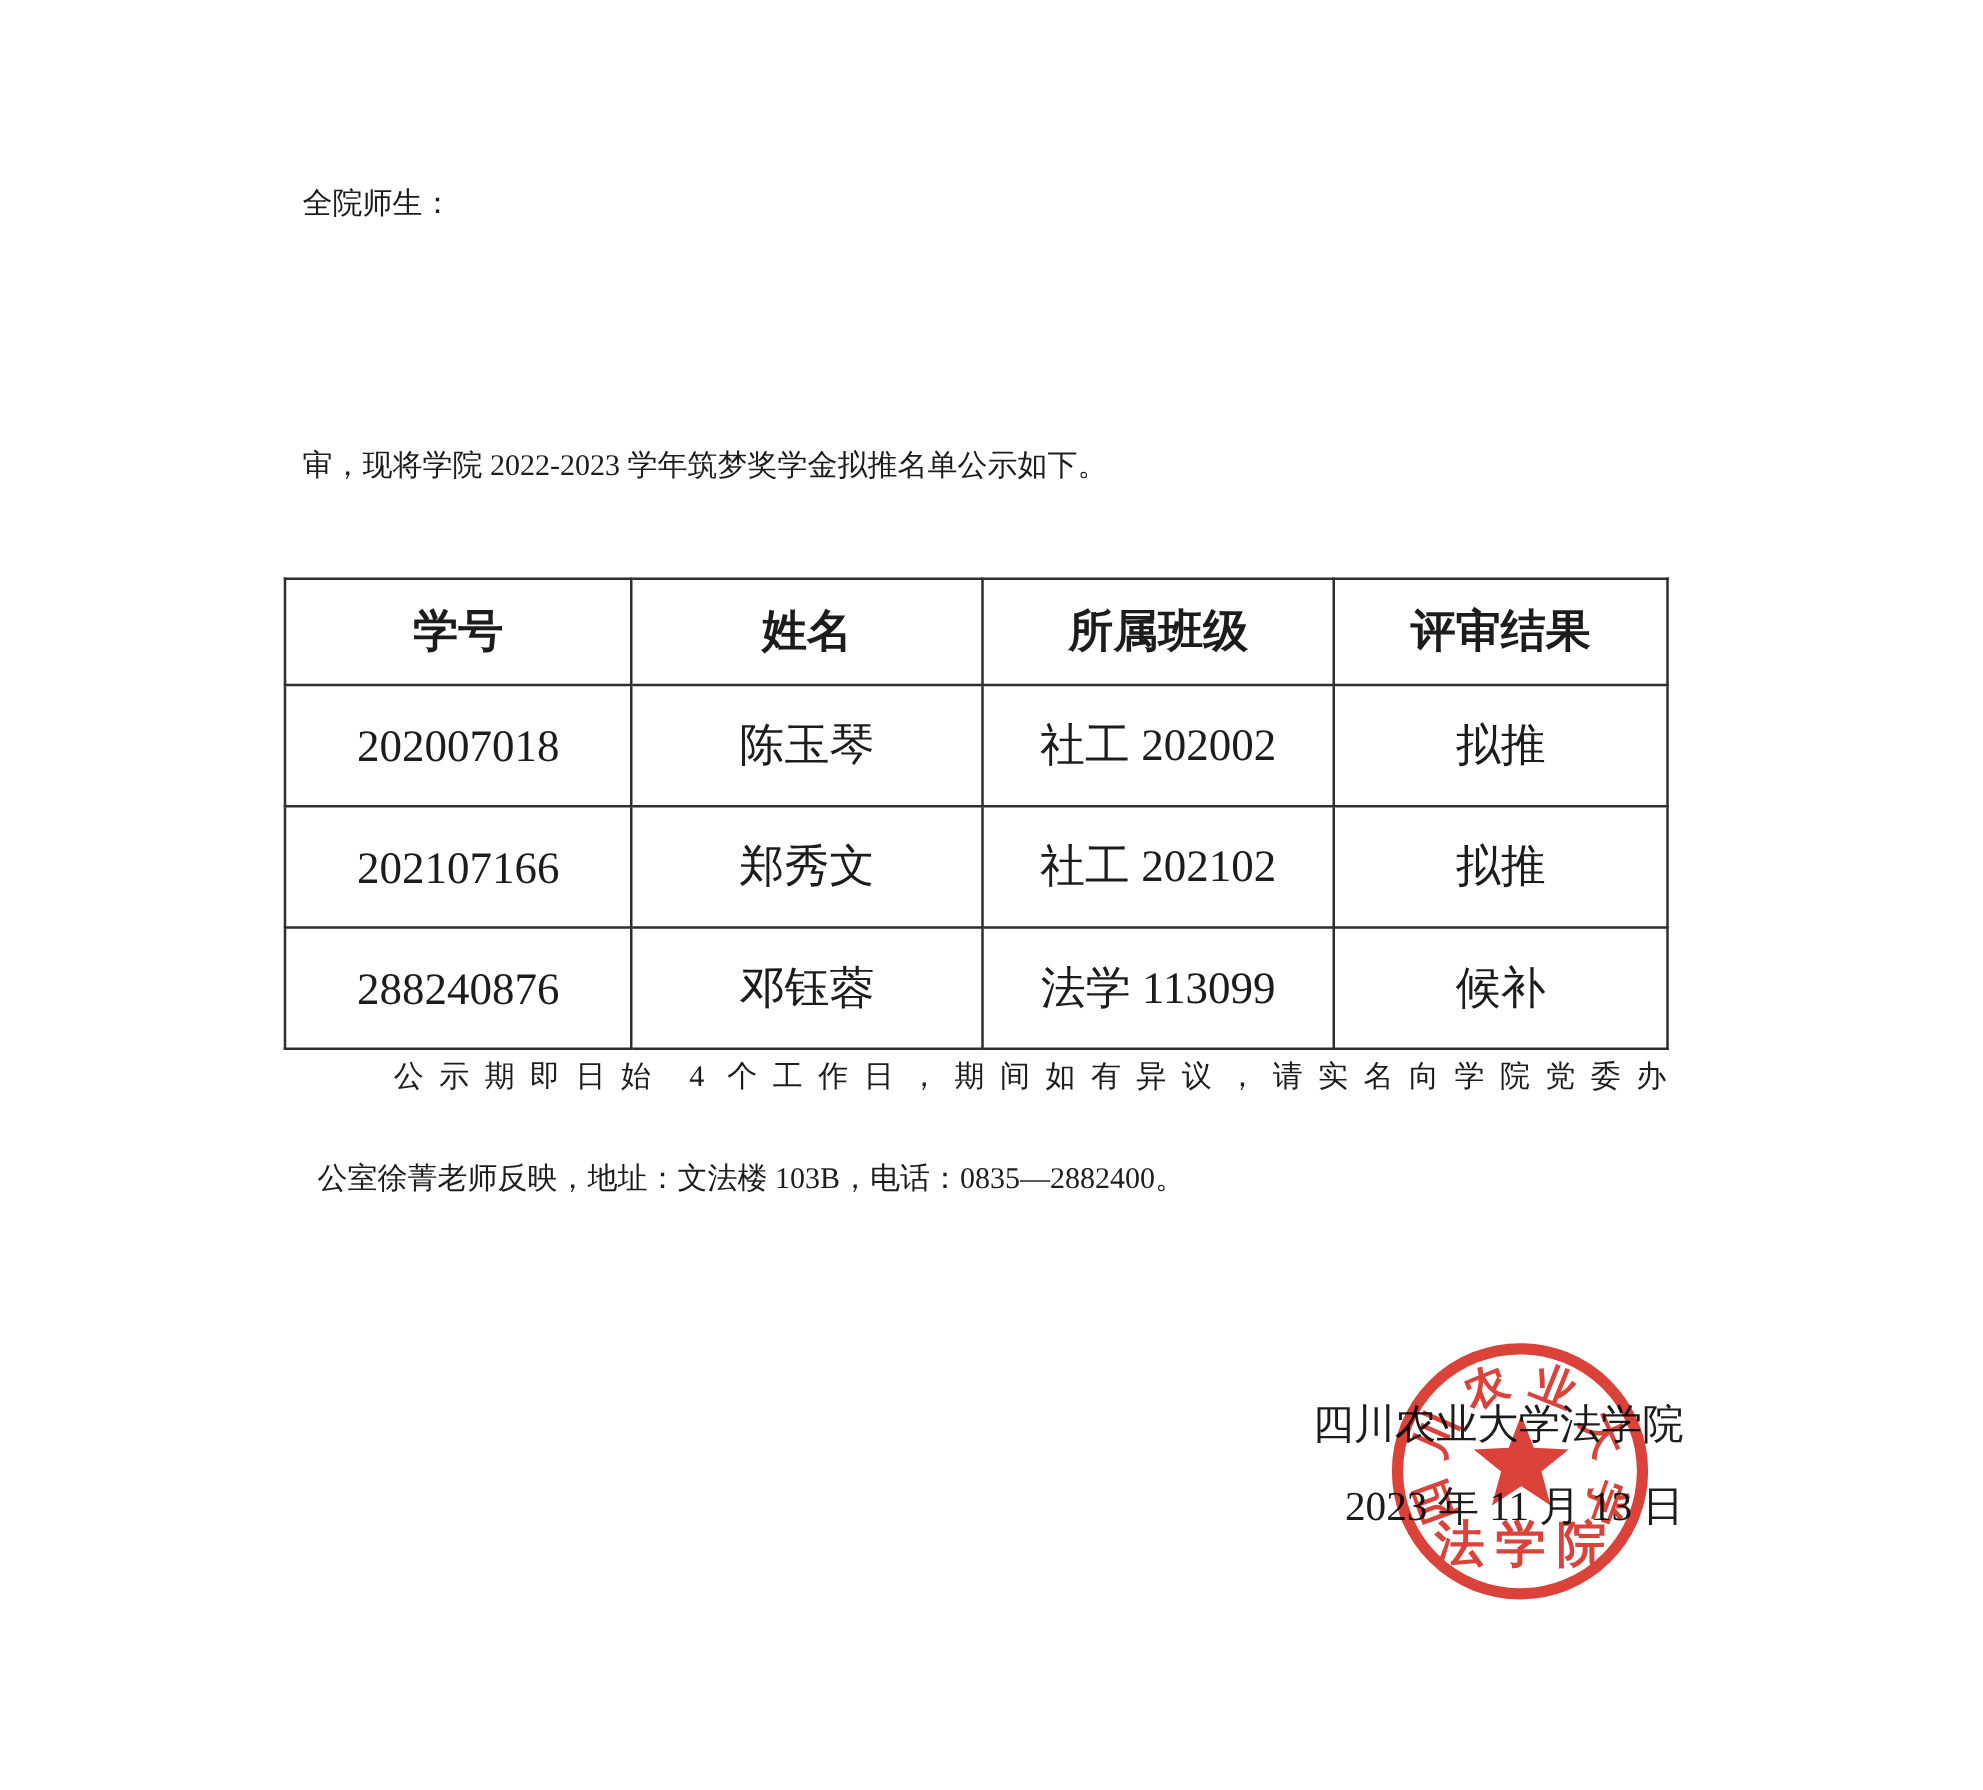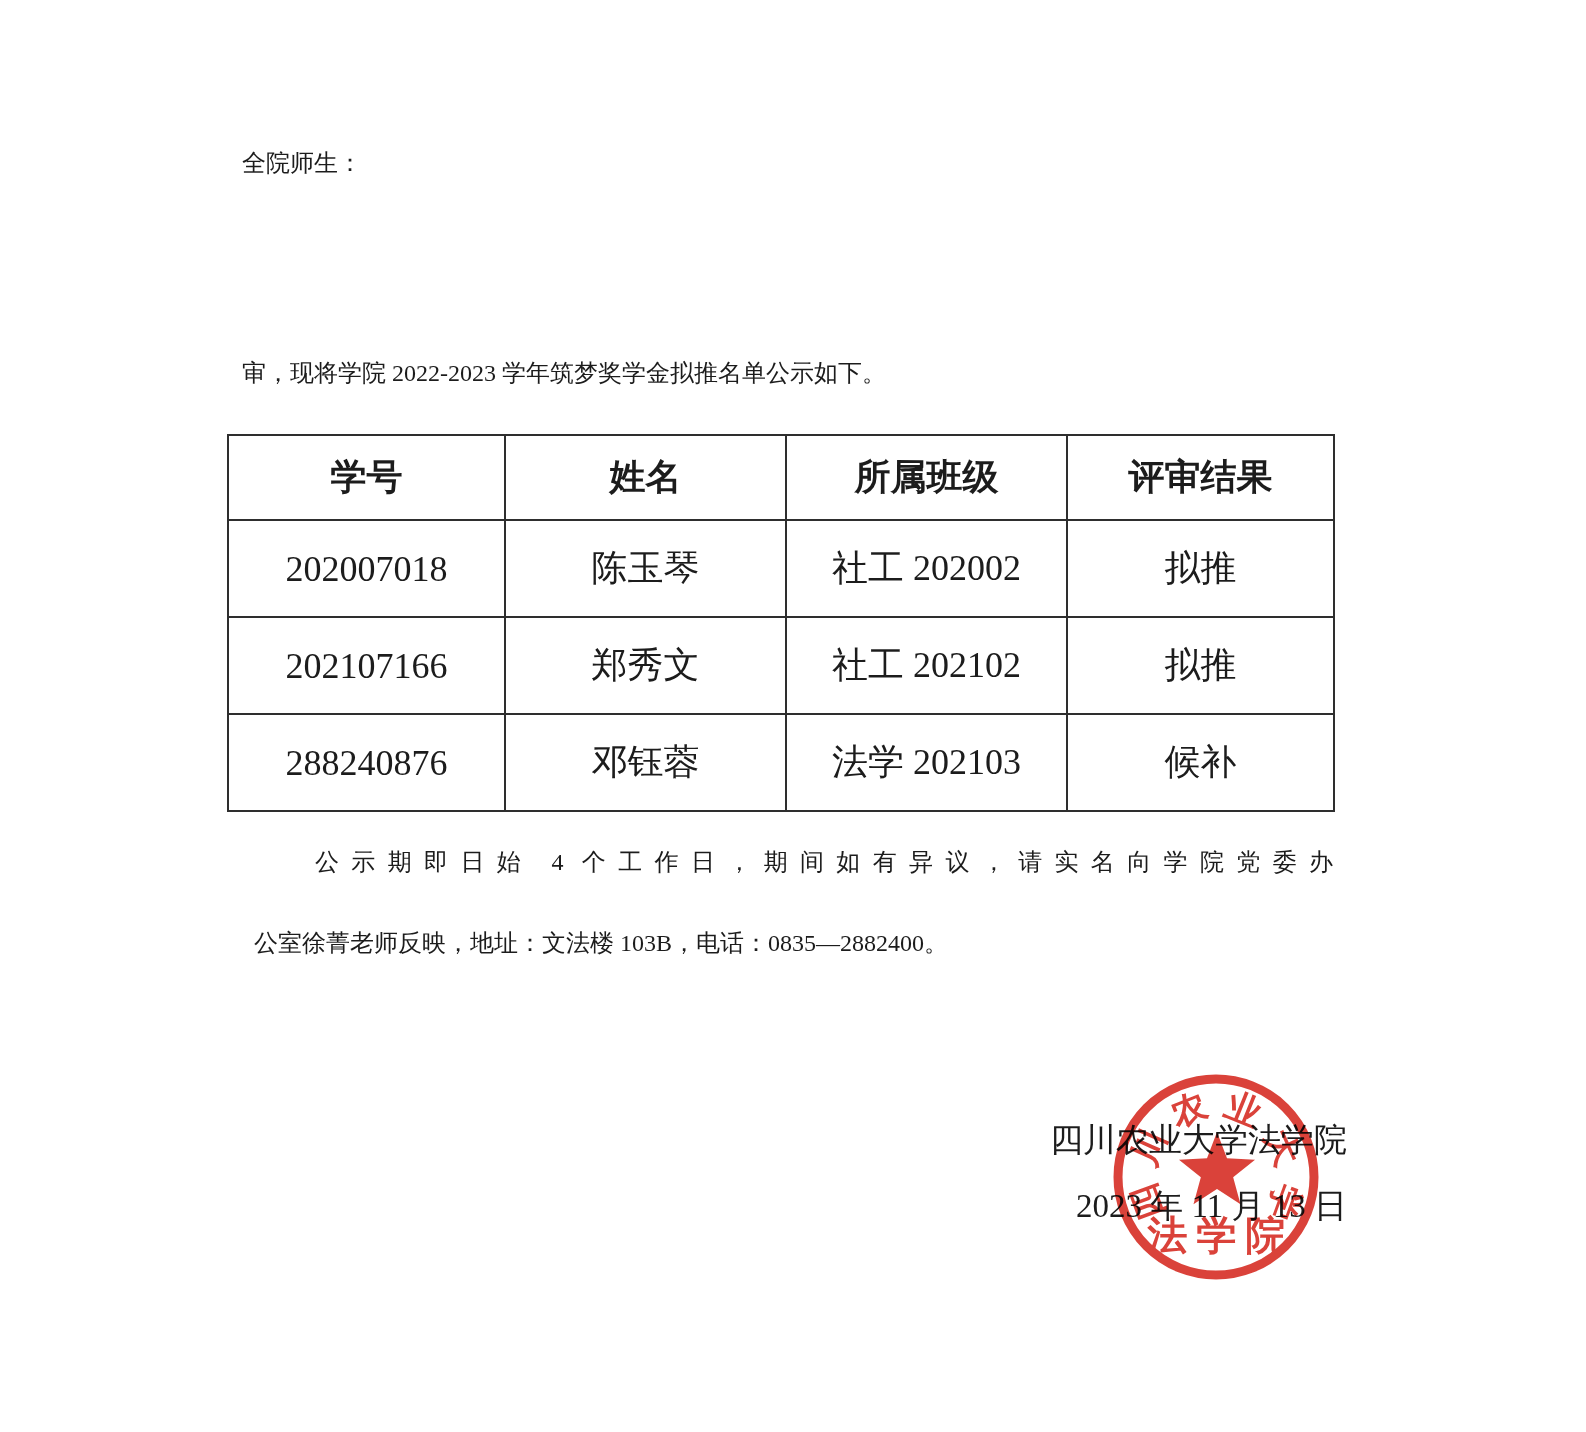--- a/index.html
+++ b/index.html
@@ -28,21 +28,21 @@
   }
   .indent { padding-left: 73px; width: 1018px; }
   .salutation { top: 142px; }
   .p1l1 { top: 261px; }
   .p1l2 { top: 352px; }
   .p2l1 { top: 841px; }
   .p2l2 { top: 922px; margin-left: 12px; }
   table.results {
     position: absolute;
     left: 227px;
-    top: 434px;
+    top: 462px;
     width: 1106px;
     border-collapse: collapse;
     table-layout: fixed;
     font-size: 36px;
   }
   table.results td {
     border: 2px solid #2e2e2e;
     text-align: center;
     vertical-align: middle;
     padding: 0;
@@ -107,21 +107,21 @@
       </tr>
       <tr class="data">
         <td>202107166</td>
         <td>郑秀文</td>
         <td>社工 202102</td>
         <td>拟推</td>
       </tr>
       <tr class="data">
         <td>288240876</td>
         <td>邓钰蓉</td>
-        <td>法学 202103</td>
+        <td>法学 113099</td>
         <td>候补</td>
       </tr>
     </tbody>
   </table>
 
   <div class="line just indent p2l1">公示期即日始 4 个工作日，期间如有异议，请实名向学院党委办</div>
   <div class="line p2l2">公室徐菁老师反映，地址：文法楼 103B，电话：0835—2882400。</div>
 
   <div class="sig sig-org">四川农业大学法学院</div>
   <div class="sig sig-date">2023 年 11 月 13 日</div>

